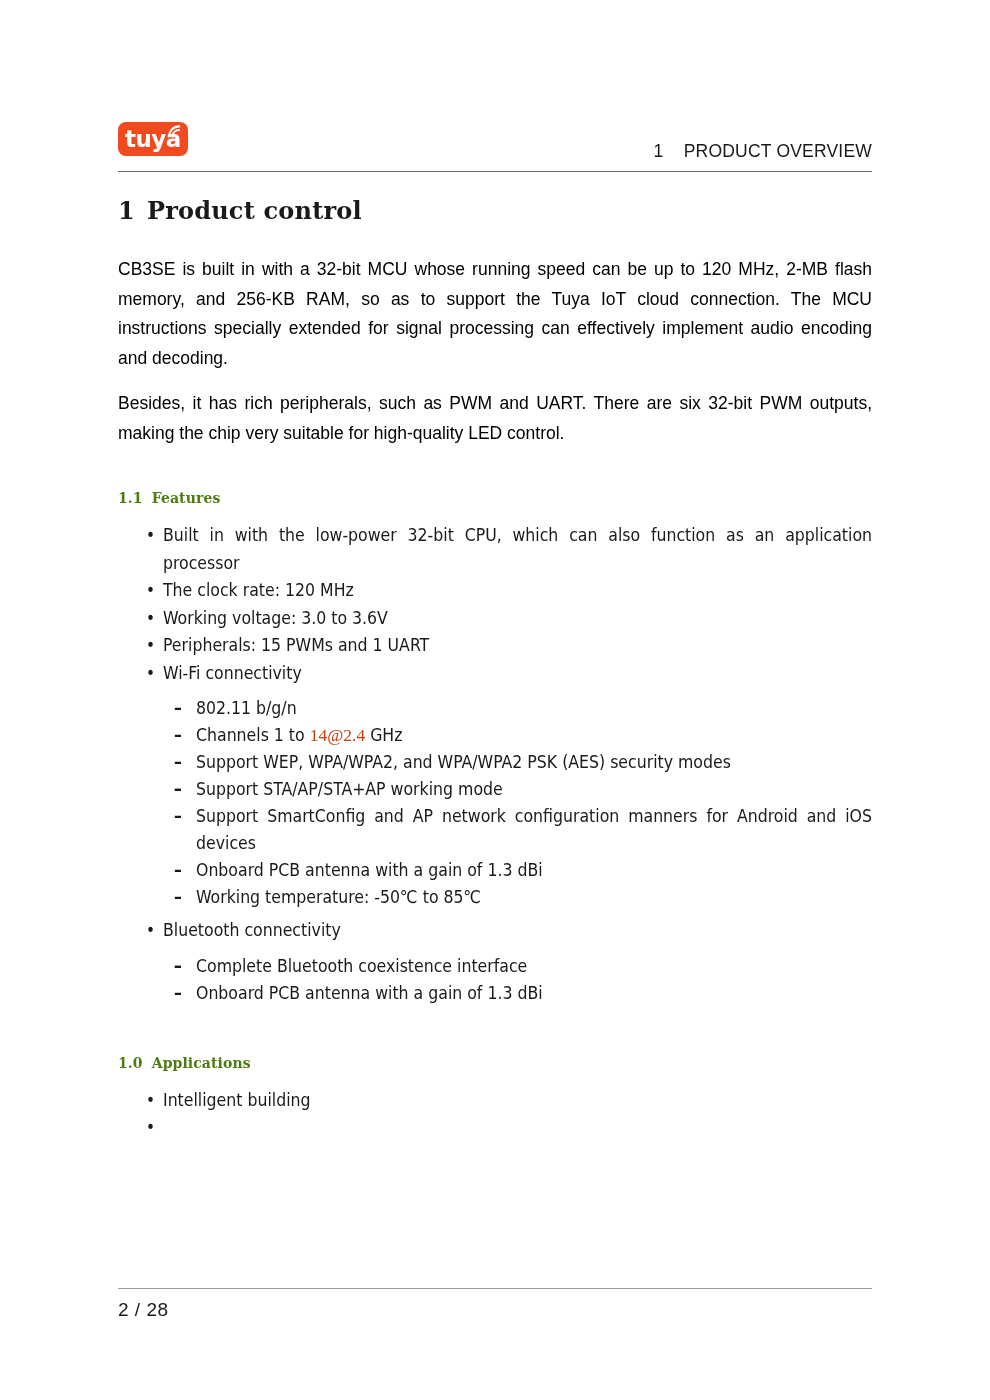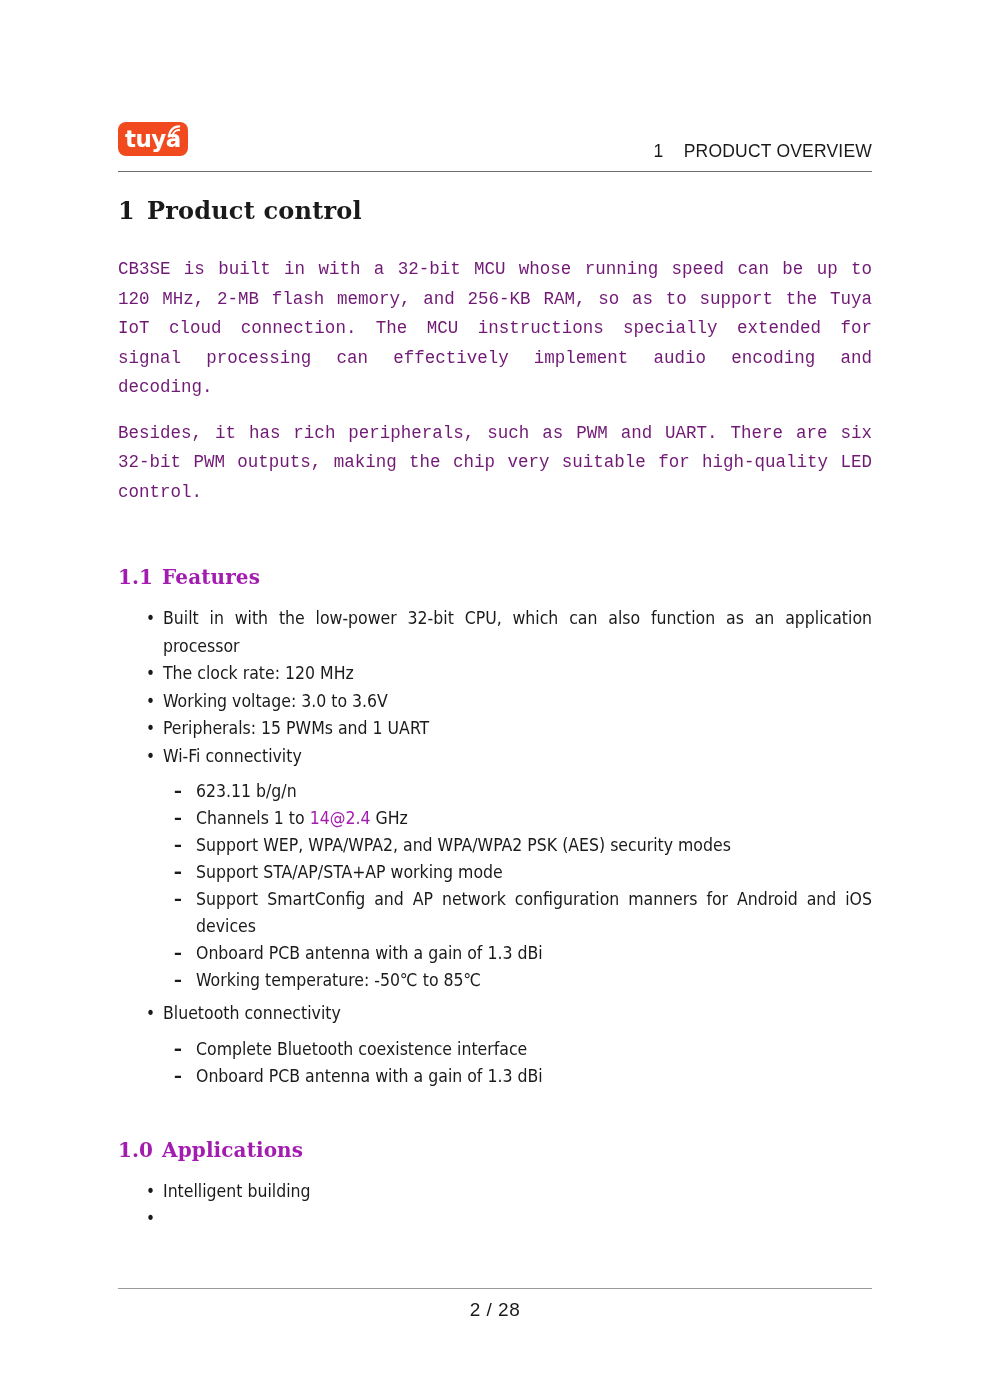--- a/index.html
+++ b/index.html
@@ -85,37 +85,37 @@
     font-size: 24px;
     color: #1a1a1a;
     margin: 0 0 30px 0;
     letter-spacing: 0.2px;
   }
   h1.sec-title .num { margin-right: 12px; }
 
   h2.sub-title {
     font-family: "DejaVu Serif", serif;
     font-weight: 700;
-    font-size: 20px;
-    color: #a21caf;
+    font-size: 14px;
+    color: #4d7c0f;
     margin: 0 0 16px 0;
     letter-spacing: 0.1px;
   }
   h2.sub-title .num { margin-right: 9px; }
 
   p.body-para {
-    font-family: Liberation Mono, monospace;
+    font-family: Liberation Sans, sans-serif;
     font-size: 17.5px;
     line-height: 29.5px;
-    color: #701a75;
+    color: #000000;
     margin: 0 0 16px 0;
     text-align: justify;
     text-justify: inter-word;
   }
-  p.body-para:last-of-type { margin-bottom: 16px; }
+  p.body-para:last-of-type { margin-bottom: 0; }
 
   
   ul.lvl1 {
     list-style: none;
     margin: 0;
     padding: 0;
   }
   ul.lvl1 > li.bullet {
     position: relative;
     padding-left: 45px;
@@ -153,31 +153,30 @@
     position: absolute;
     left: 11px;
     top: 0;
     font-size: 17.5px;
     font-weight: 700;
     line-height: 27px;
     color: #1a1a1a;
   }
   .li-text { display: inline; }
 
-  .link-blue { color: #a21caf; }
+  .link-blue { color: #c2410c; font-family: Liberation Serif, serif; }
   .gap-lg { height: 42px; }
 
   
   .page-footer {
     position: absolute;
     left: 118px;
     top: 1288px;
     width: 754px;
     border-top: 1.4px solid #9a9a9a;
-    text-align: center;
     padding-top: 10px;
     box-sizing: border-box;
   }
   .page-number {
     font-family: "Liberation Sans", sans-serif;
     font-size: 19px;
     color: #1a1a1a;
     letter-spacing: 0.5px;
   }
 </style>
@@ -230,21 +229,21 @@
         <span class="li-text">Peripherals:  15 PWMs and 1 UART</span>
       </li>
 
       <li class="bullet">
         <span class="marker">•</span>
         <span class="li-text">Wi-Fi connectivity</span>
 
         <ul class="lvl2">
           <li class="dash">
             <span class="marker">–</span>
-            <span class="li-text">623.11 b/g/n</span>
+            <span class="li-text">802.11 b/g/n</span>
           </li>
           <li class="dash">
             <span class="marker">–</span>
             <span class="li-text"><span>Channels 1 to </span><span class="link-blue">14@2.4</span><span> GHz</span></span>
           </li>
           <li class="dash">
             <span class="marker">–</span>
             <span class="li-text">Support WEP, WPA/WPA2, and WPA/WPA2 PSK (AES) security modes</span>
           </li>
           <li class="dash">

